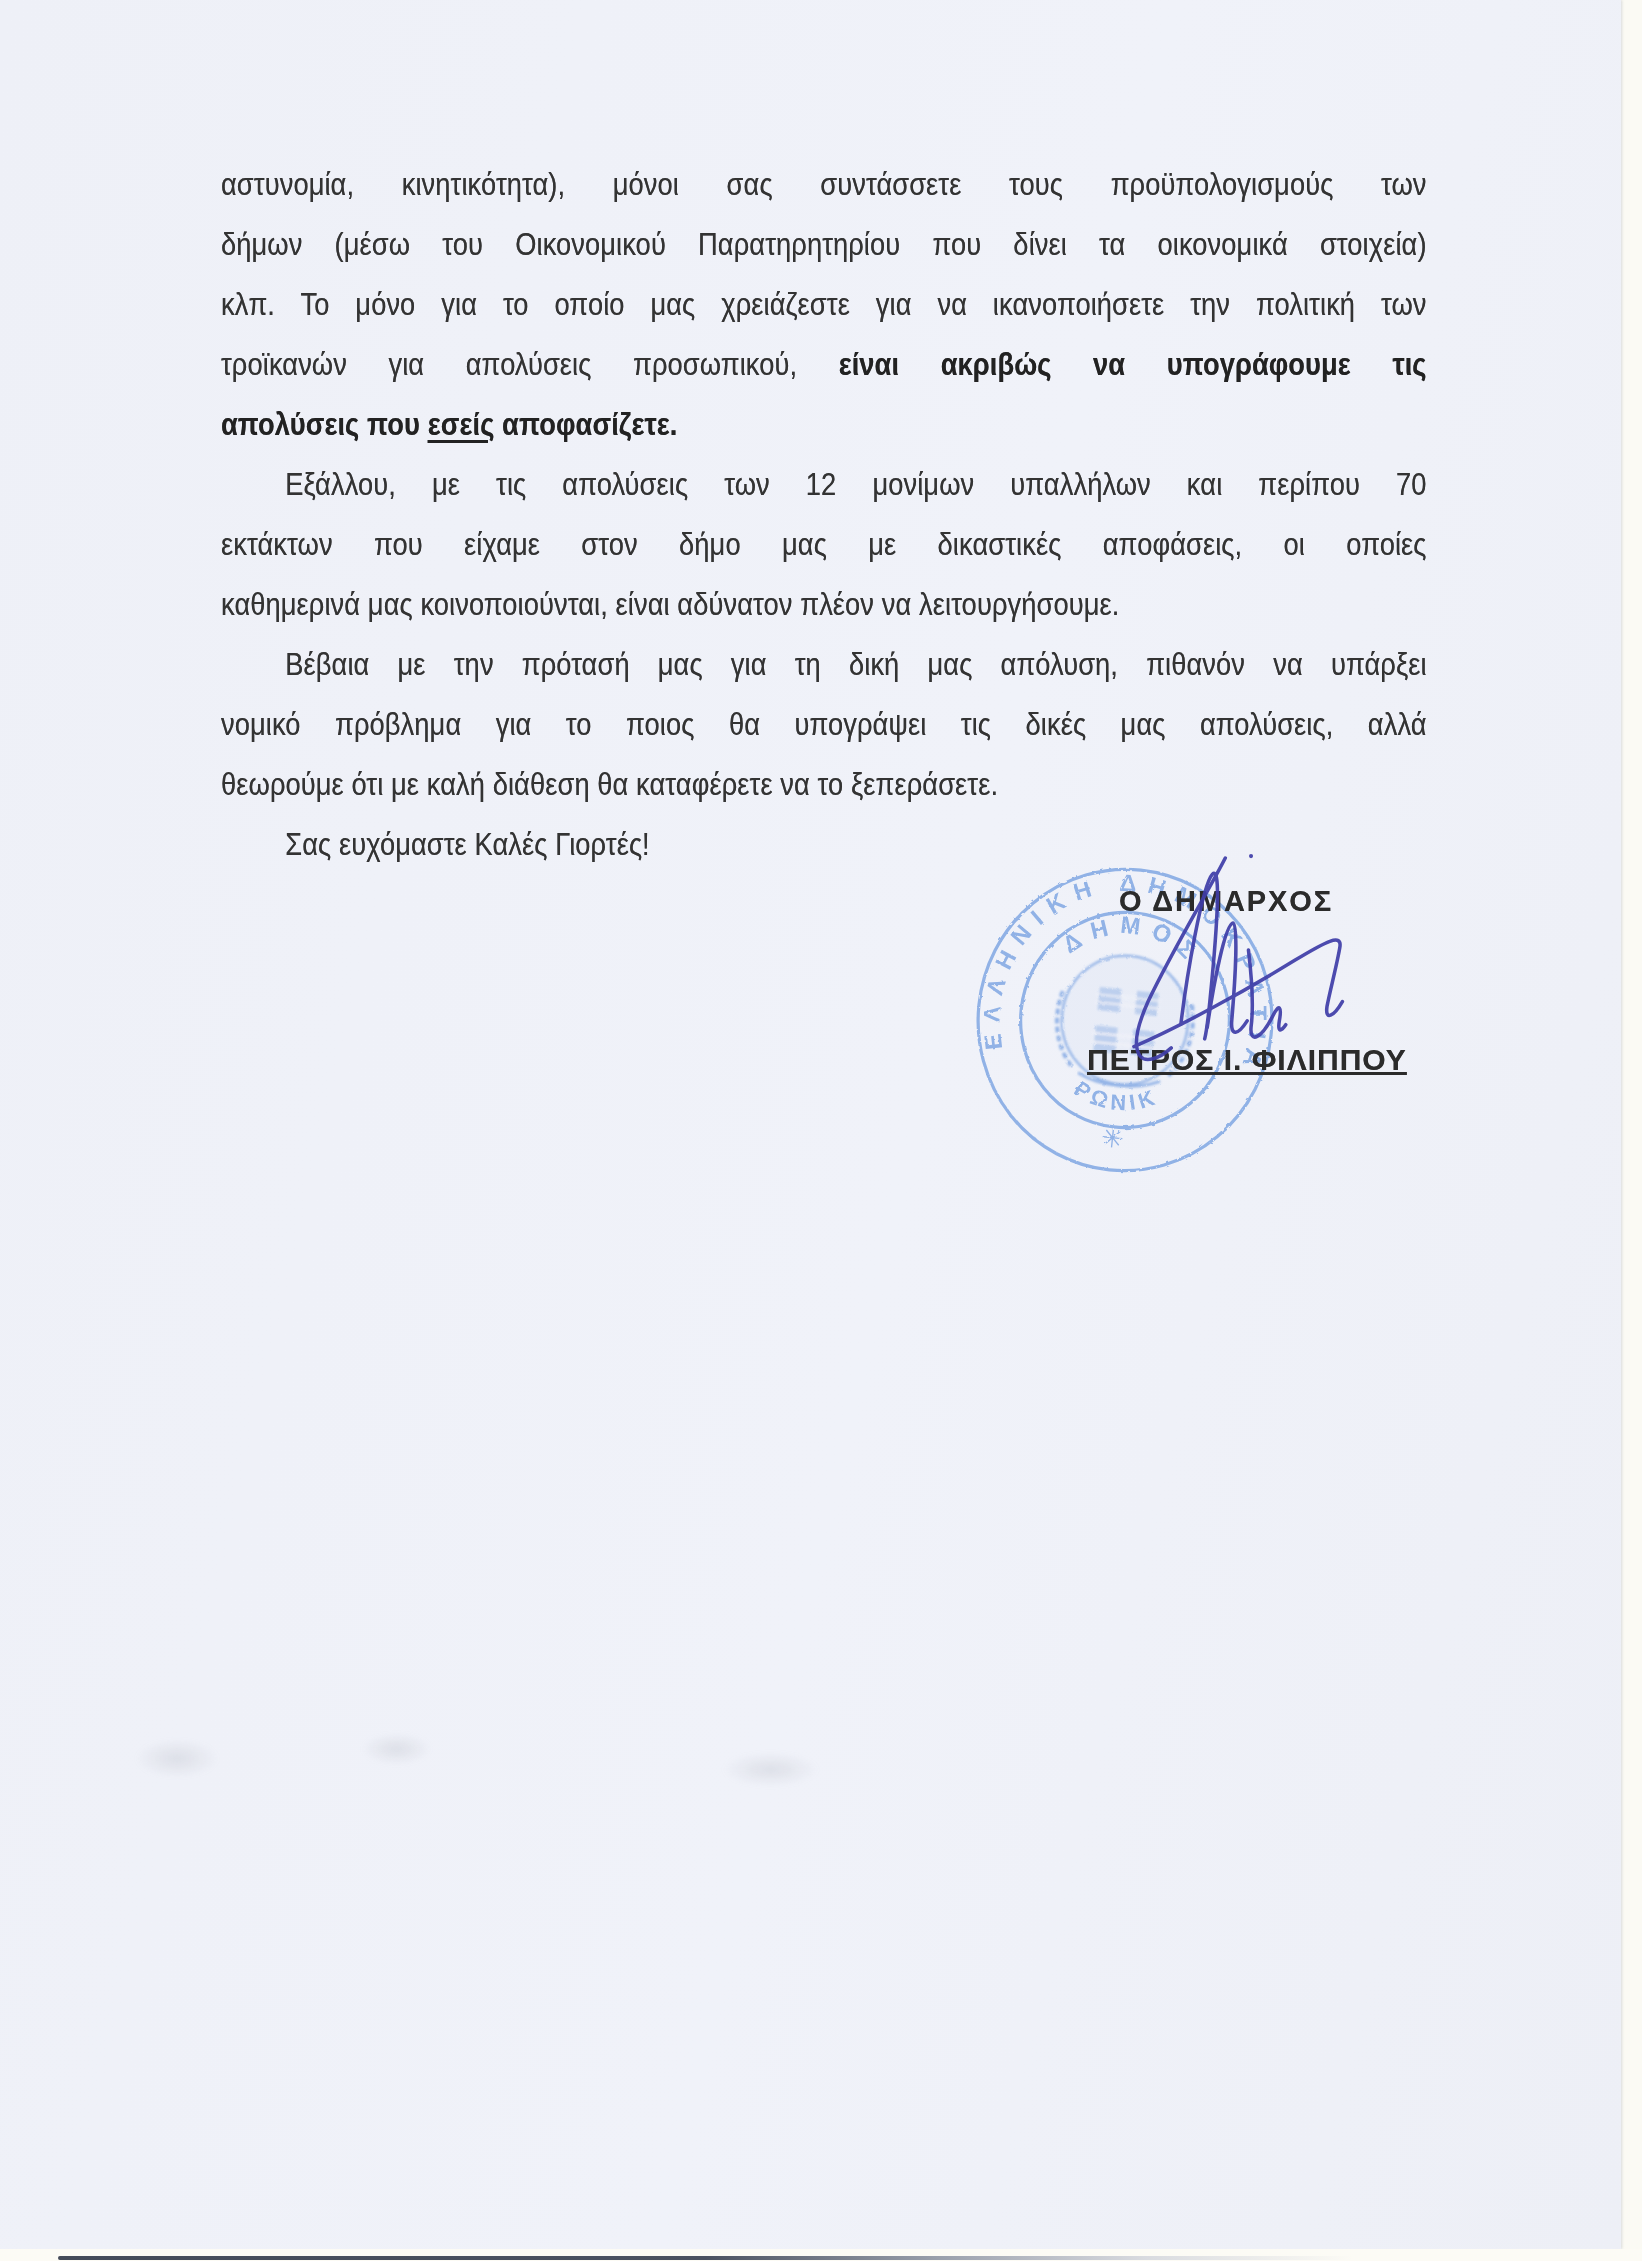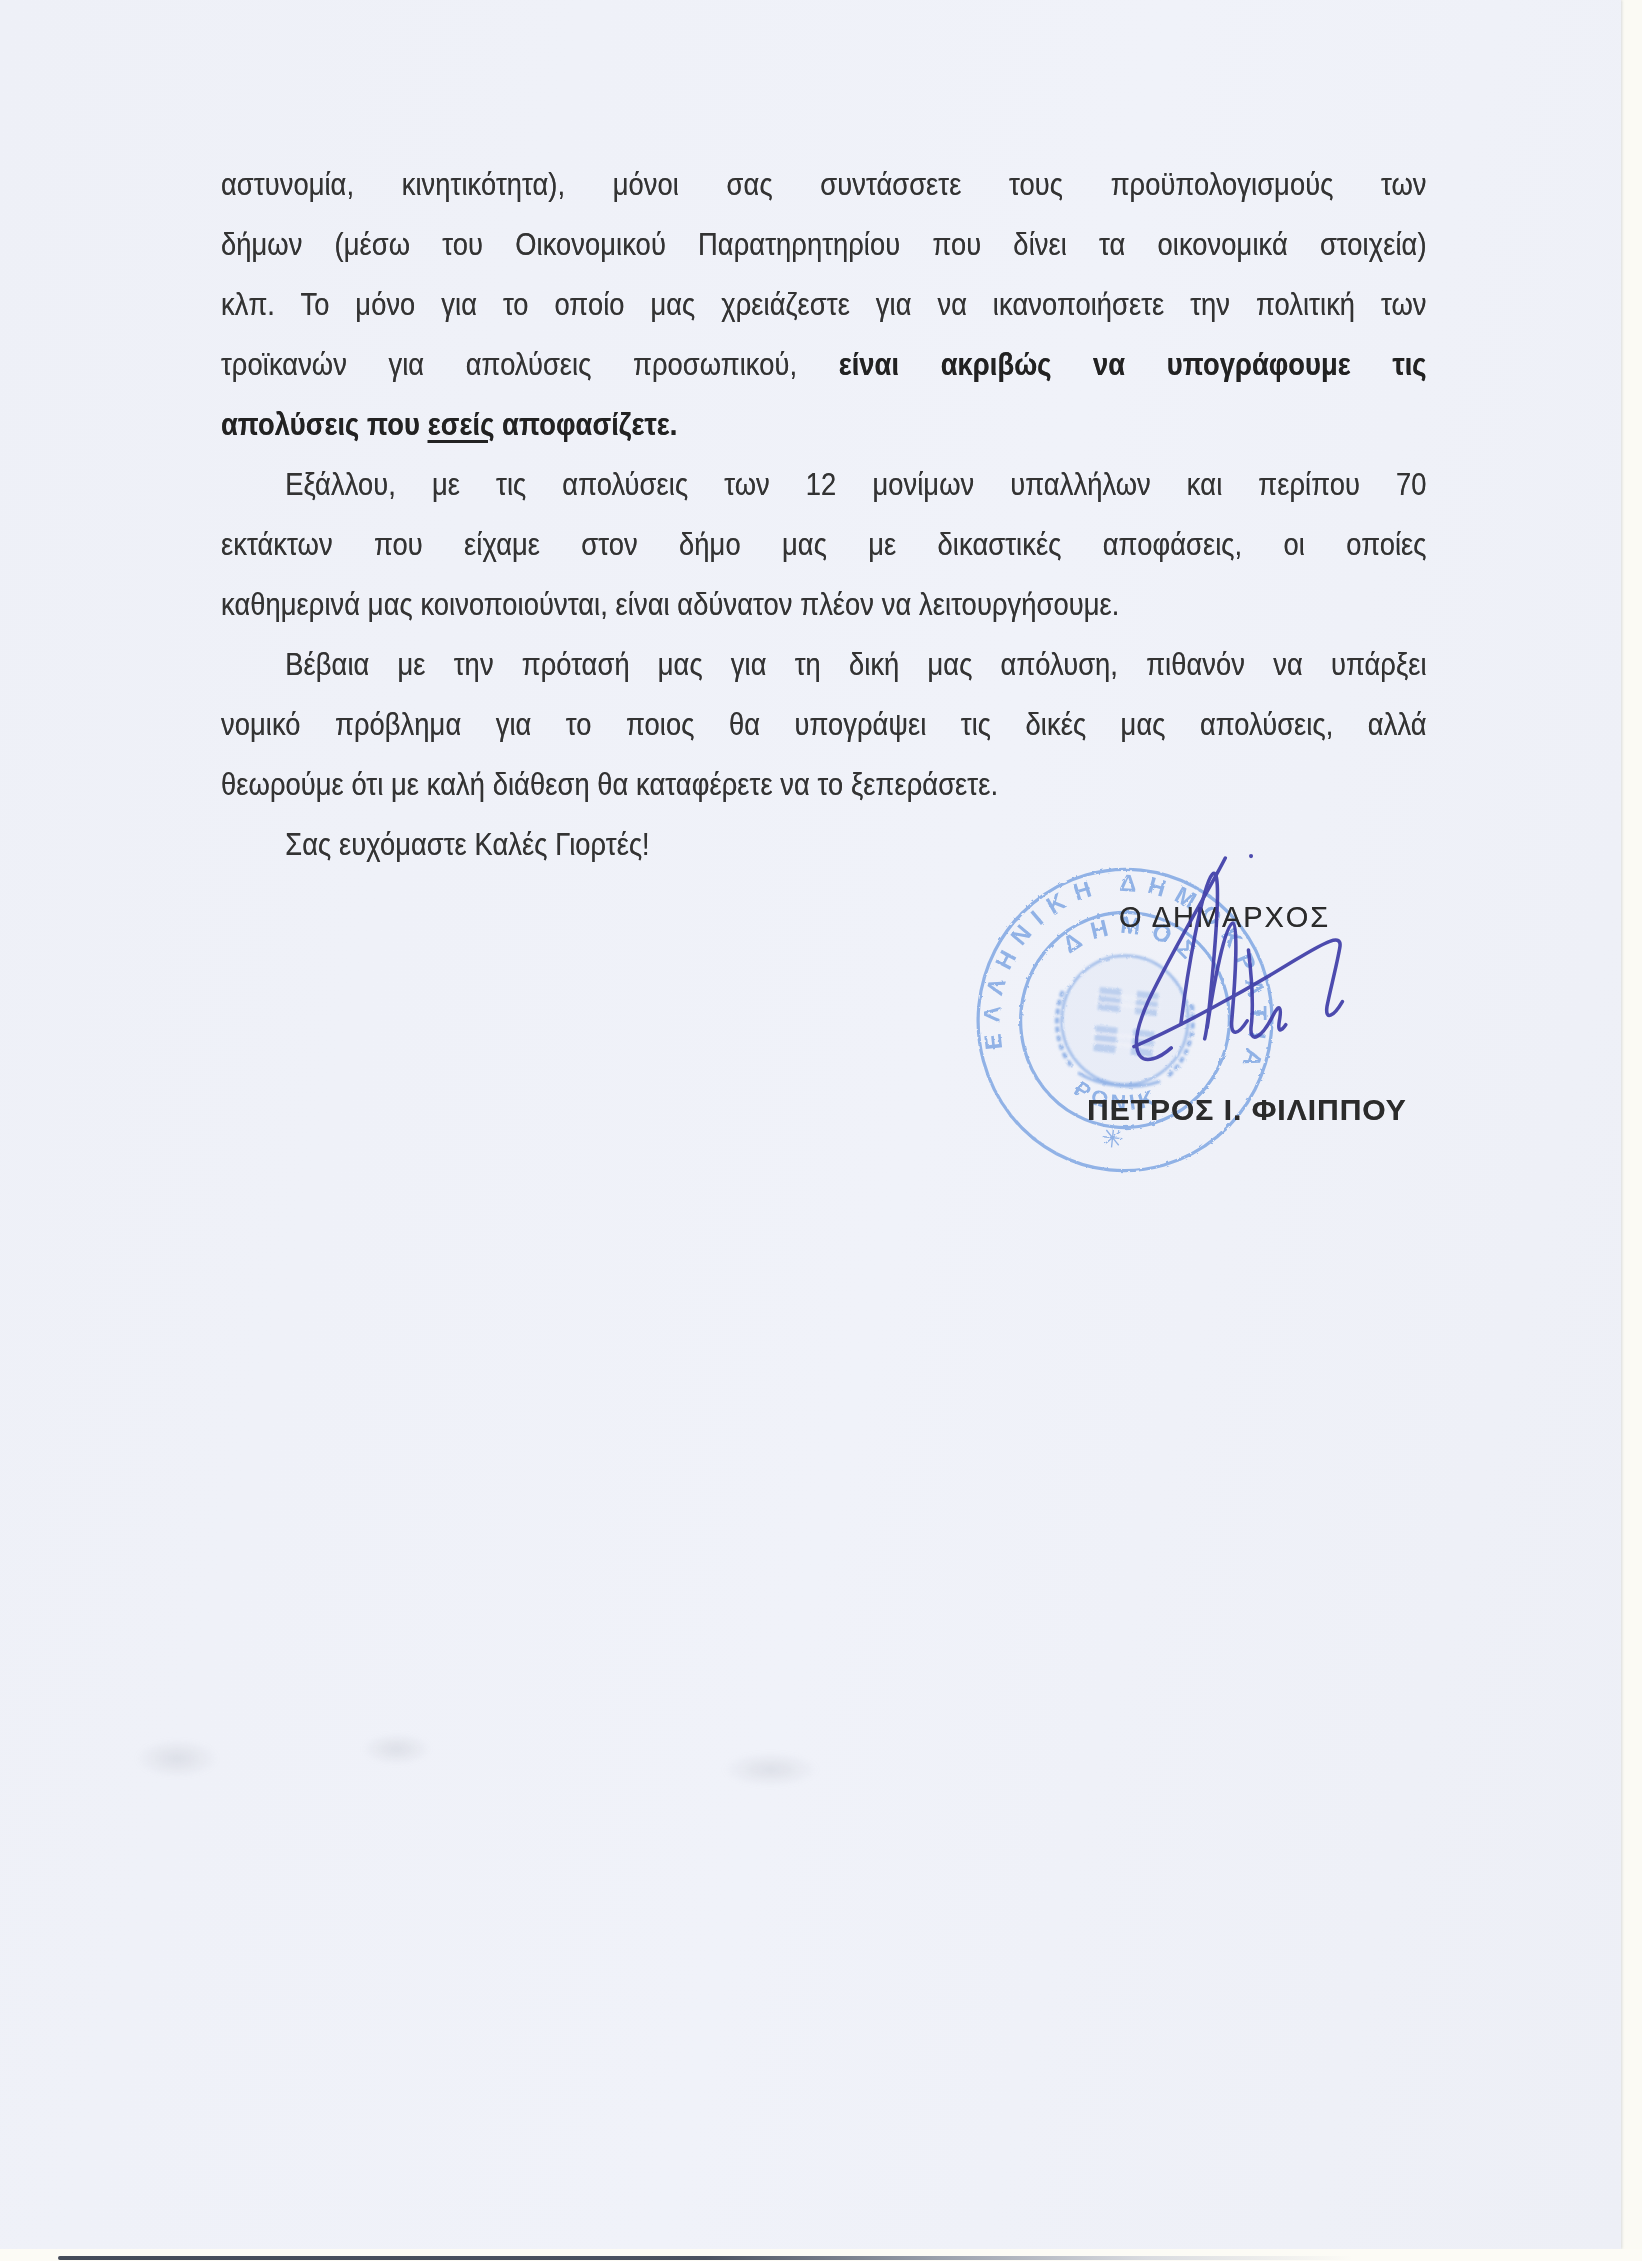--- a/index.html
+++ b/index.html
@@ -28,30 +28,30 @@
   .line.indent{text-indent:73px;}
   .line b{color:#222;font-weight:bold;}
   .line .ul{
     text-decoration:underline;
     text-decoration-thickness:2.6px;
     text-underline-offset:5.2px;
   }
   
   .sig-title{
     position:absolute;left:1119px;top:887px;
-    font-size:29px;font-weight:normal;letter-spacing:1.9px;color:#2b2b2b;
+    font-size:29px;font-weight:bold;letter-spacing:1.9px;color:#2b2b2b;
     line-height:1;white-space:nowrap;
     text-shadow:0 0 0.5px rgba(35,35,35,.6);
-    margin-top:16px;
   }
   .sig-name{
-    position:absolute;left:1087px;top:1095px;
+    position:absolute;left:1087px;top:1045px;
     font-size:30px;font-weight:bold;letter-spacing:1px;color:#2b2b2b;
     line-height:1;white-space:nowrap;
     text-shadow:0 0 0.5px rgba(35,35,35,.6);
+    text-decoration:underline;
   }
   .stamp{position:absolute;left:973px;top:866px;}
   .signature{position:absolute;left:1076px;top:834px;}
   
   .bottom-strip{
     position:absolute;left:0;right:0;bottom:0;height:12.2px;background:#fcfbf5;
   }
   .bottom-line{
     position:absolute;left:58px;bottom:1.3px;width:1295px;height:3.9px;border-radius:1.9px;
     background:linear-gradient(to right,#444b59 0%,#4a5160 50%,#9aa0ac 68%,#d9dbe0 84%,rgba(217,219,224,0) 100%);

